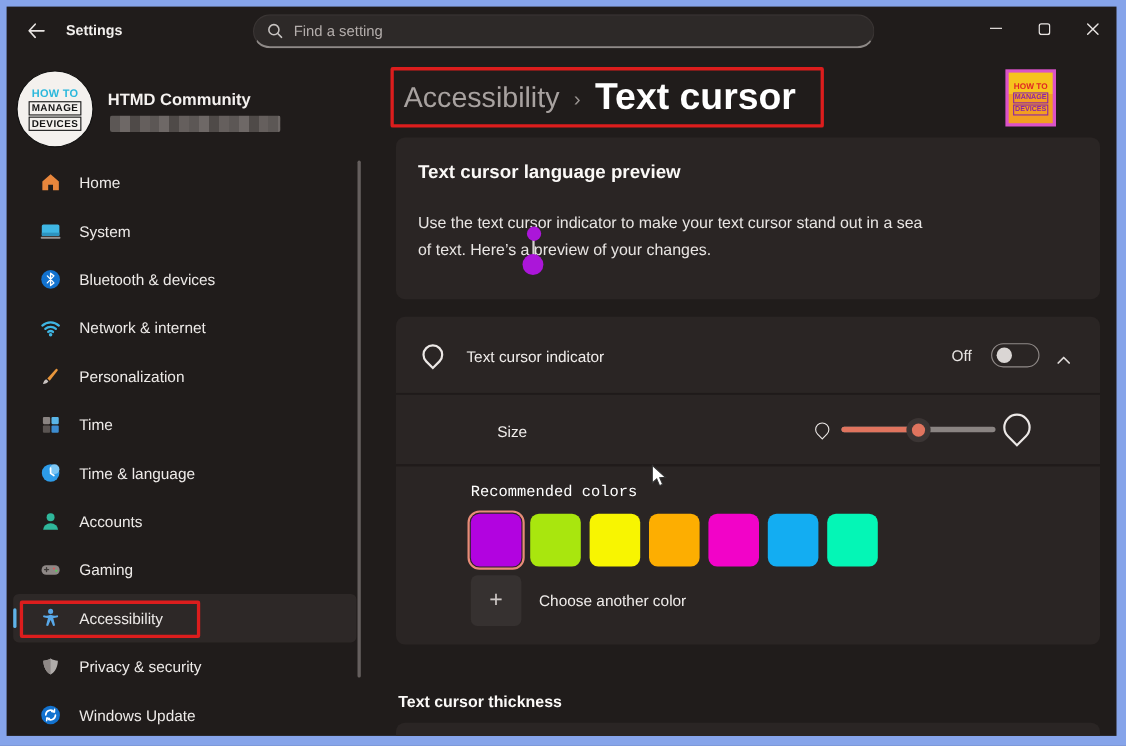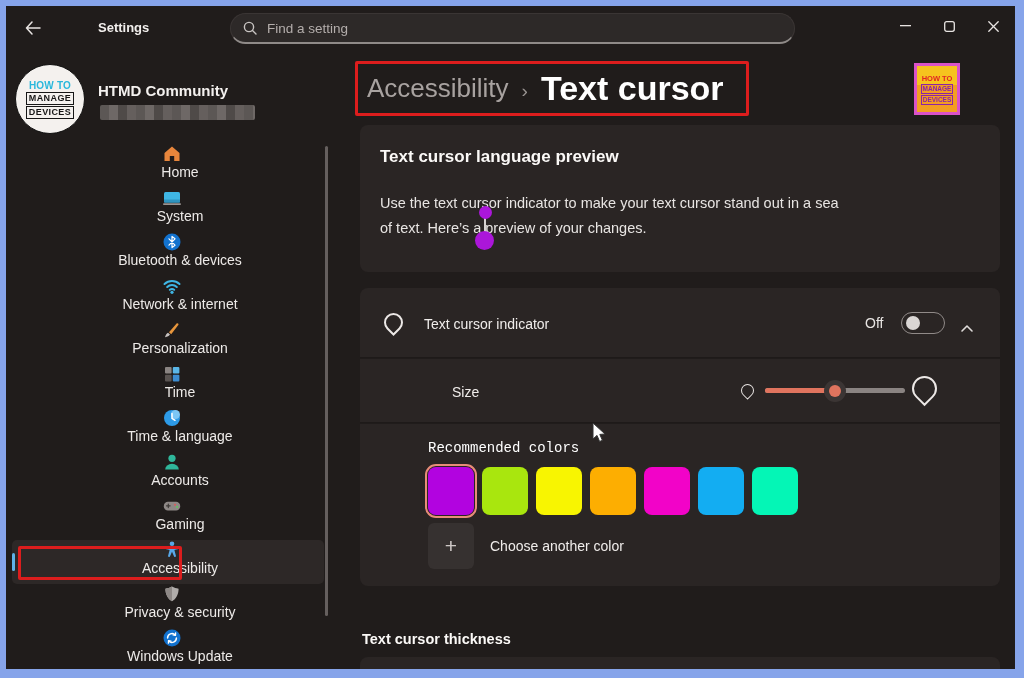--- a/index.html
+++ b/index.html
@@ -3,38 +3,38 @@
 <meta charset="utf-8">
 <style>
   * { margin:0; padding:0; box-sizing:border-box; }
   body { background:#86A4EA; font-family:"Liberation Sans","DejaVu Sans",sans-serif; }
   .frame { position:relative; width:1024px; height:678px; background:#86A4EA; overflow:hidden; }
   .window { position:absolute; left:6px; top:6px; width:1009px; height:663px; background:#201C1B; color:#F2EFED; overflow:hidden; }
 
   
   .titlebar { position:absolute; left:0; top:0; width:100%; height:44px; }
   .back-btn { position:absolute; left:14px; top:9px; width:26px; height:26px; display:flex; align-items:center; justify-content:center; font-size:16px; color:#E8E4E2; border-radius:4px; }
-  .win-title { position:absolute; left:54px; top:14px; font-size:13px; font-weight:700; color:#F2EFED;margin-left:38px; }
+  .win-title { position:absolute; left:54px; top:14px; font-size:13px; font-weight:700; color:#F2EFED; }
   .search { position:absolute; left:224px; top:7px; width:565px; height:31px; background:#2D2928; border:1px solid #3A3534; border-bottom:2px solid #8F8A88; border-radius:16px; display:flex; align-items:center; padding:0 12px; }
   .search input { background:transparent; border:none; outline:none; color:#C9C3C1; font-size:13.5px; margin-left:10px; width:90%; font-family:inherit; }
   .search input::placeholder { color:#B4AEAC; }
   .win-controls { position:absolute; right:0; top:0; display:flex; }
   .wc { width:44px; height:40px; display:flex; align-items:center; justify-content:center; }
 
   
   .sidebar { position:absolute; left:0; top:44px; width:324px; bottom:0; }
   .avatar { position:absolute; left:9px; top:14px; width:70px; height:70px; border-radius:50%; background:#F4F1EE; display:flex; flex-direction:column; align-items:center; justify-content:center; overflow:hidden; border:1px solid #111; }
   .avatar .l1 { font-size:10px; font-weight:800; color:#2BB8DC; letter-spacing:0.2px; }
   .avatar .l2, .avatar .l3 { font-size:9px; font-weight:800; color:#161616; border:1px solid #161616; padding:0 2px; line-height:11px; margin-top:1px; letter-spacing:0.4px; }
   .user-name { position:absolute; left:92px; top:32px; font-size:15px; font-weight:700; color:#F4F1EF; }
   .user-email-blur { position:absolute; left:94px; top:55px; width:155px; height:15px; border-radius:2px;
       background: repeating-linear-gradient(90deg,#5C5755 0 9px,#6E6866 9px 18px,#4F4A48 18px 27px,#655F5D 27px 36px),
                   repeating-linear-gradient(0deg,rgba(255,255,255,.06) 0 5px,rgba(0,0,0,.12) 5px 10px); }
   .nav { position:absolute; left:6px; right:6px; top:94px; }
-  .nav-item { position:relative; height:44px; display:flex; align-items:center; padding-left:24px; border-radius:5px; cursor:default;flex-direction:column; }
+  .nav-item { position:relative; height:44px; display:flex; align-items:center; padding-left:24px; border-radius:5px; cursor:default; }
   .nav-item.selected { background:#2D2827; }
   .nav-item .accent { position:absolute; left:0; top:13px; width:3px; height:18px; border-radius:2px; background:#5FB3E8; display:none; }
   .nav-item.selected .accent { display:block; }
   .nav-icon { width:20px; height:20px; margin-right:16px; flex:0 0 auto; }
   .nav-label { font-size:14px; color:#EDEAE8; white-space:nowrap; }
   .side-scrollbar { position:absolute; left:319px; top:96px; width:3px; height:470px; background:#8A8482; opacity:.65; border-radius:2px; }
 
   
   .anno { position:absolute; border:3px solid #DC1D1D; border-radius:2px; pointer-events:none; }
   .anno-side { left:12px; top:540px; width:164px; height:34px; }

